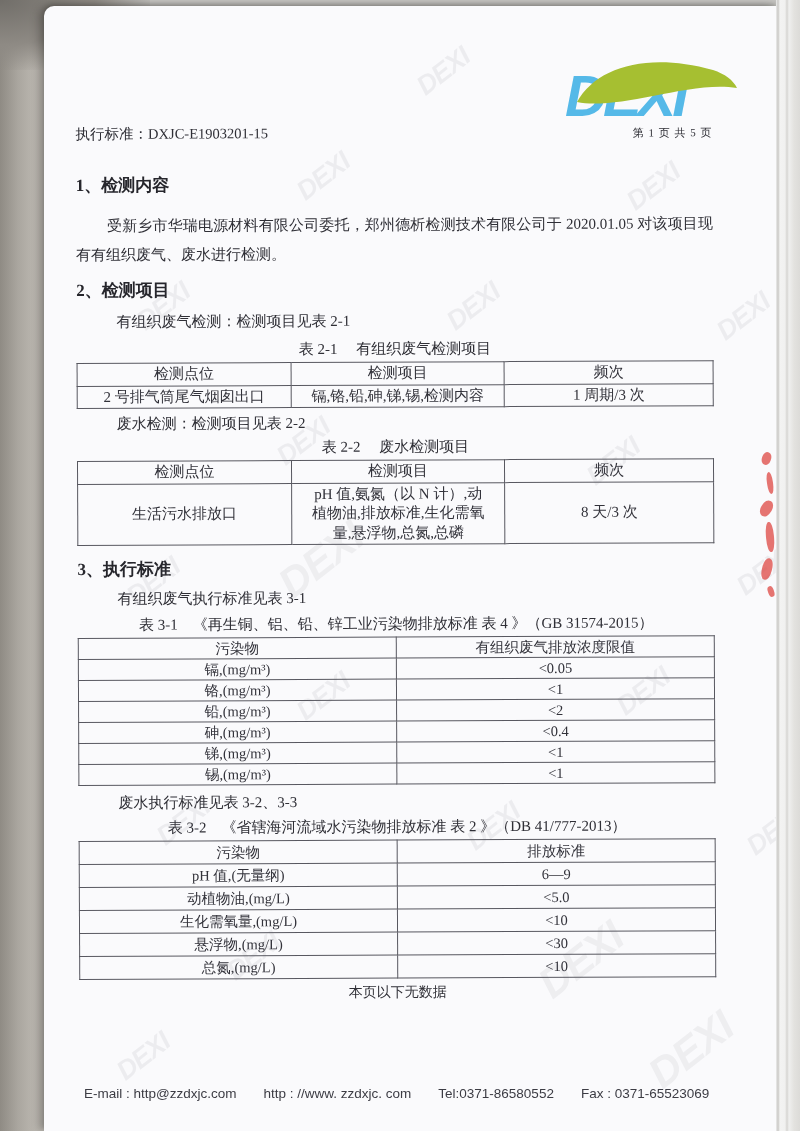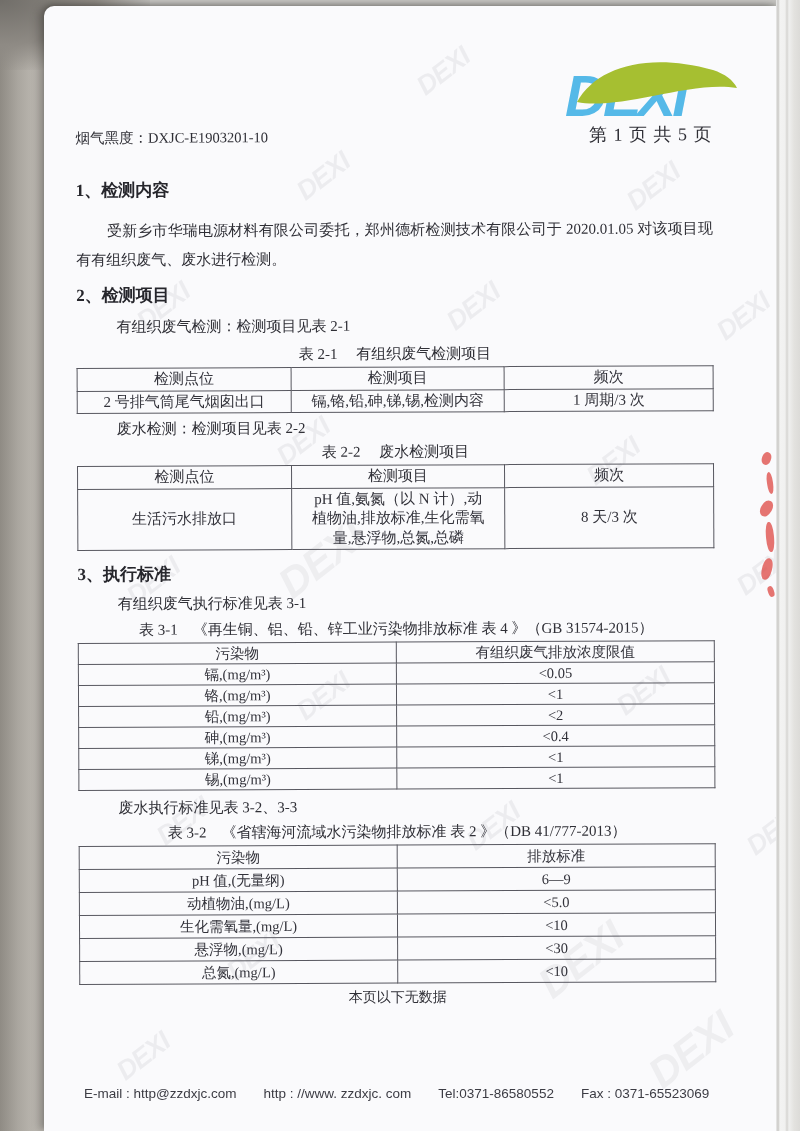--- a/index.html
+++ b/index.html
@@ -14,21 +14,21 @@
   .paper{
     position:absolute;left:44px;top:6px;width:732px;height:1125px;z-index:2;
     background:#fafafc;border-top-left-radius:10px;
     box-shadow:-5px 0 9px rgba(40,38,35,.35), 0 -2px 4px rgba(40,38,35,.25);
   }
   .edge-stack{position:absolute;right:0;top:0;width:24px;height:1131px;z-index:3;
     background:linear-gradient(to right,#ececec 0,#c9c8c5 2px,#f3f3f2 4px,#f1f1f0 9px,#d6d5d2 11px,#efefee 13px,#e3e2df 18px,#dcdbd8 24px);}
   .content{position:absolute;left:31px;top:0;width:637px;padding-top:119px;color:#2f2f36;
     transform:rotate(-.25deg);transform-origin:0 0;}
   .report-row{display:flex;justify-content:space-between;align-items:baseline;font-size:14.5px;}
-  .page-indicator{letter-spacing:1px;font-size:18px;}
+  .page-indicator{letter-spacing:1px;font-size:11px;}
   .sec-title{font-size:17px;font-weight:bold;color:#26262c;margin:30px 0 0 0;}
   .sec-title.s2{margin-top:9px;}
   .sec-title.s3{margin-top:12px;}
   .para{margin:15px 0 0 0;font-size:15px;line-height:29px;text-indent:31px;text-align:justify;}
   .note{margin:11px 0 0 0;font-size:15px;padding-left:40px;}
   .note.tight{margin-top:6px;}
   .note.n3{margin-top:9px;}
   .note.n4{margin-top:8px;}
   .caption{margin:9px 0 0 0;font-size:15px;text-align:center;}
   .caption.c2{margin-top:5px;}
@@ -87,21 +87,21 @@
   <div class="stamp" style="left:718px;top:446px;width:9px;height:13px;transform:rotate(18deg)"></div>
   <div class="stamp" style="left:723px;top:466px;width:6px;height:22px;transform:rotate(-8deg)"></div>
   <div class="stamp" style="left:717px;top:494px;width:11px;height:17px;transform:rotate(30deg)"></div>
   <div class="stamp" style="left:722px;top:516px;width:8px;height:30px;transform:rotate(-5deg)"></div>
   <div class="stamp" style="left:718px;top:552px;width:10px;height:22px;transform:rotate(14deg)"></div>
   <div class="stamp" style="left:724px;top:580px;width:6px;height:11px;transform:rotate(-20deg)"></div>
 
   <div class="content">
 
     <div class="report-row">
-      <span><span>烟气黑度：</span><span>DXJC-E1903201-10</span></span>
+      <span><span>执行标准：</span><span>DXJC-E1903201-15</span></span>
       <span class="page-indicator">第 1 页 共 5 页</span>
     </div>
 
     <div class="sec-title">1、检测内容</div>
     <p class="para">受新乡市华瑞电源材料有限公司委托，郑州德析检测技术有限公司于 2020.01.05 对该项目现有有组织废气、废水进行检测。</p>
 
     <div class="sec-title s2">2、检测项目</div>
     <div class="note">有组织废气检测：检测项目见表 2-1</div>
 
     <div class="caption">表 2-1　 有组织废气检测项目</div>

